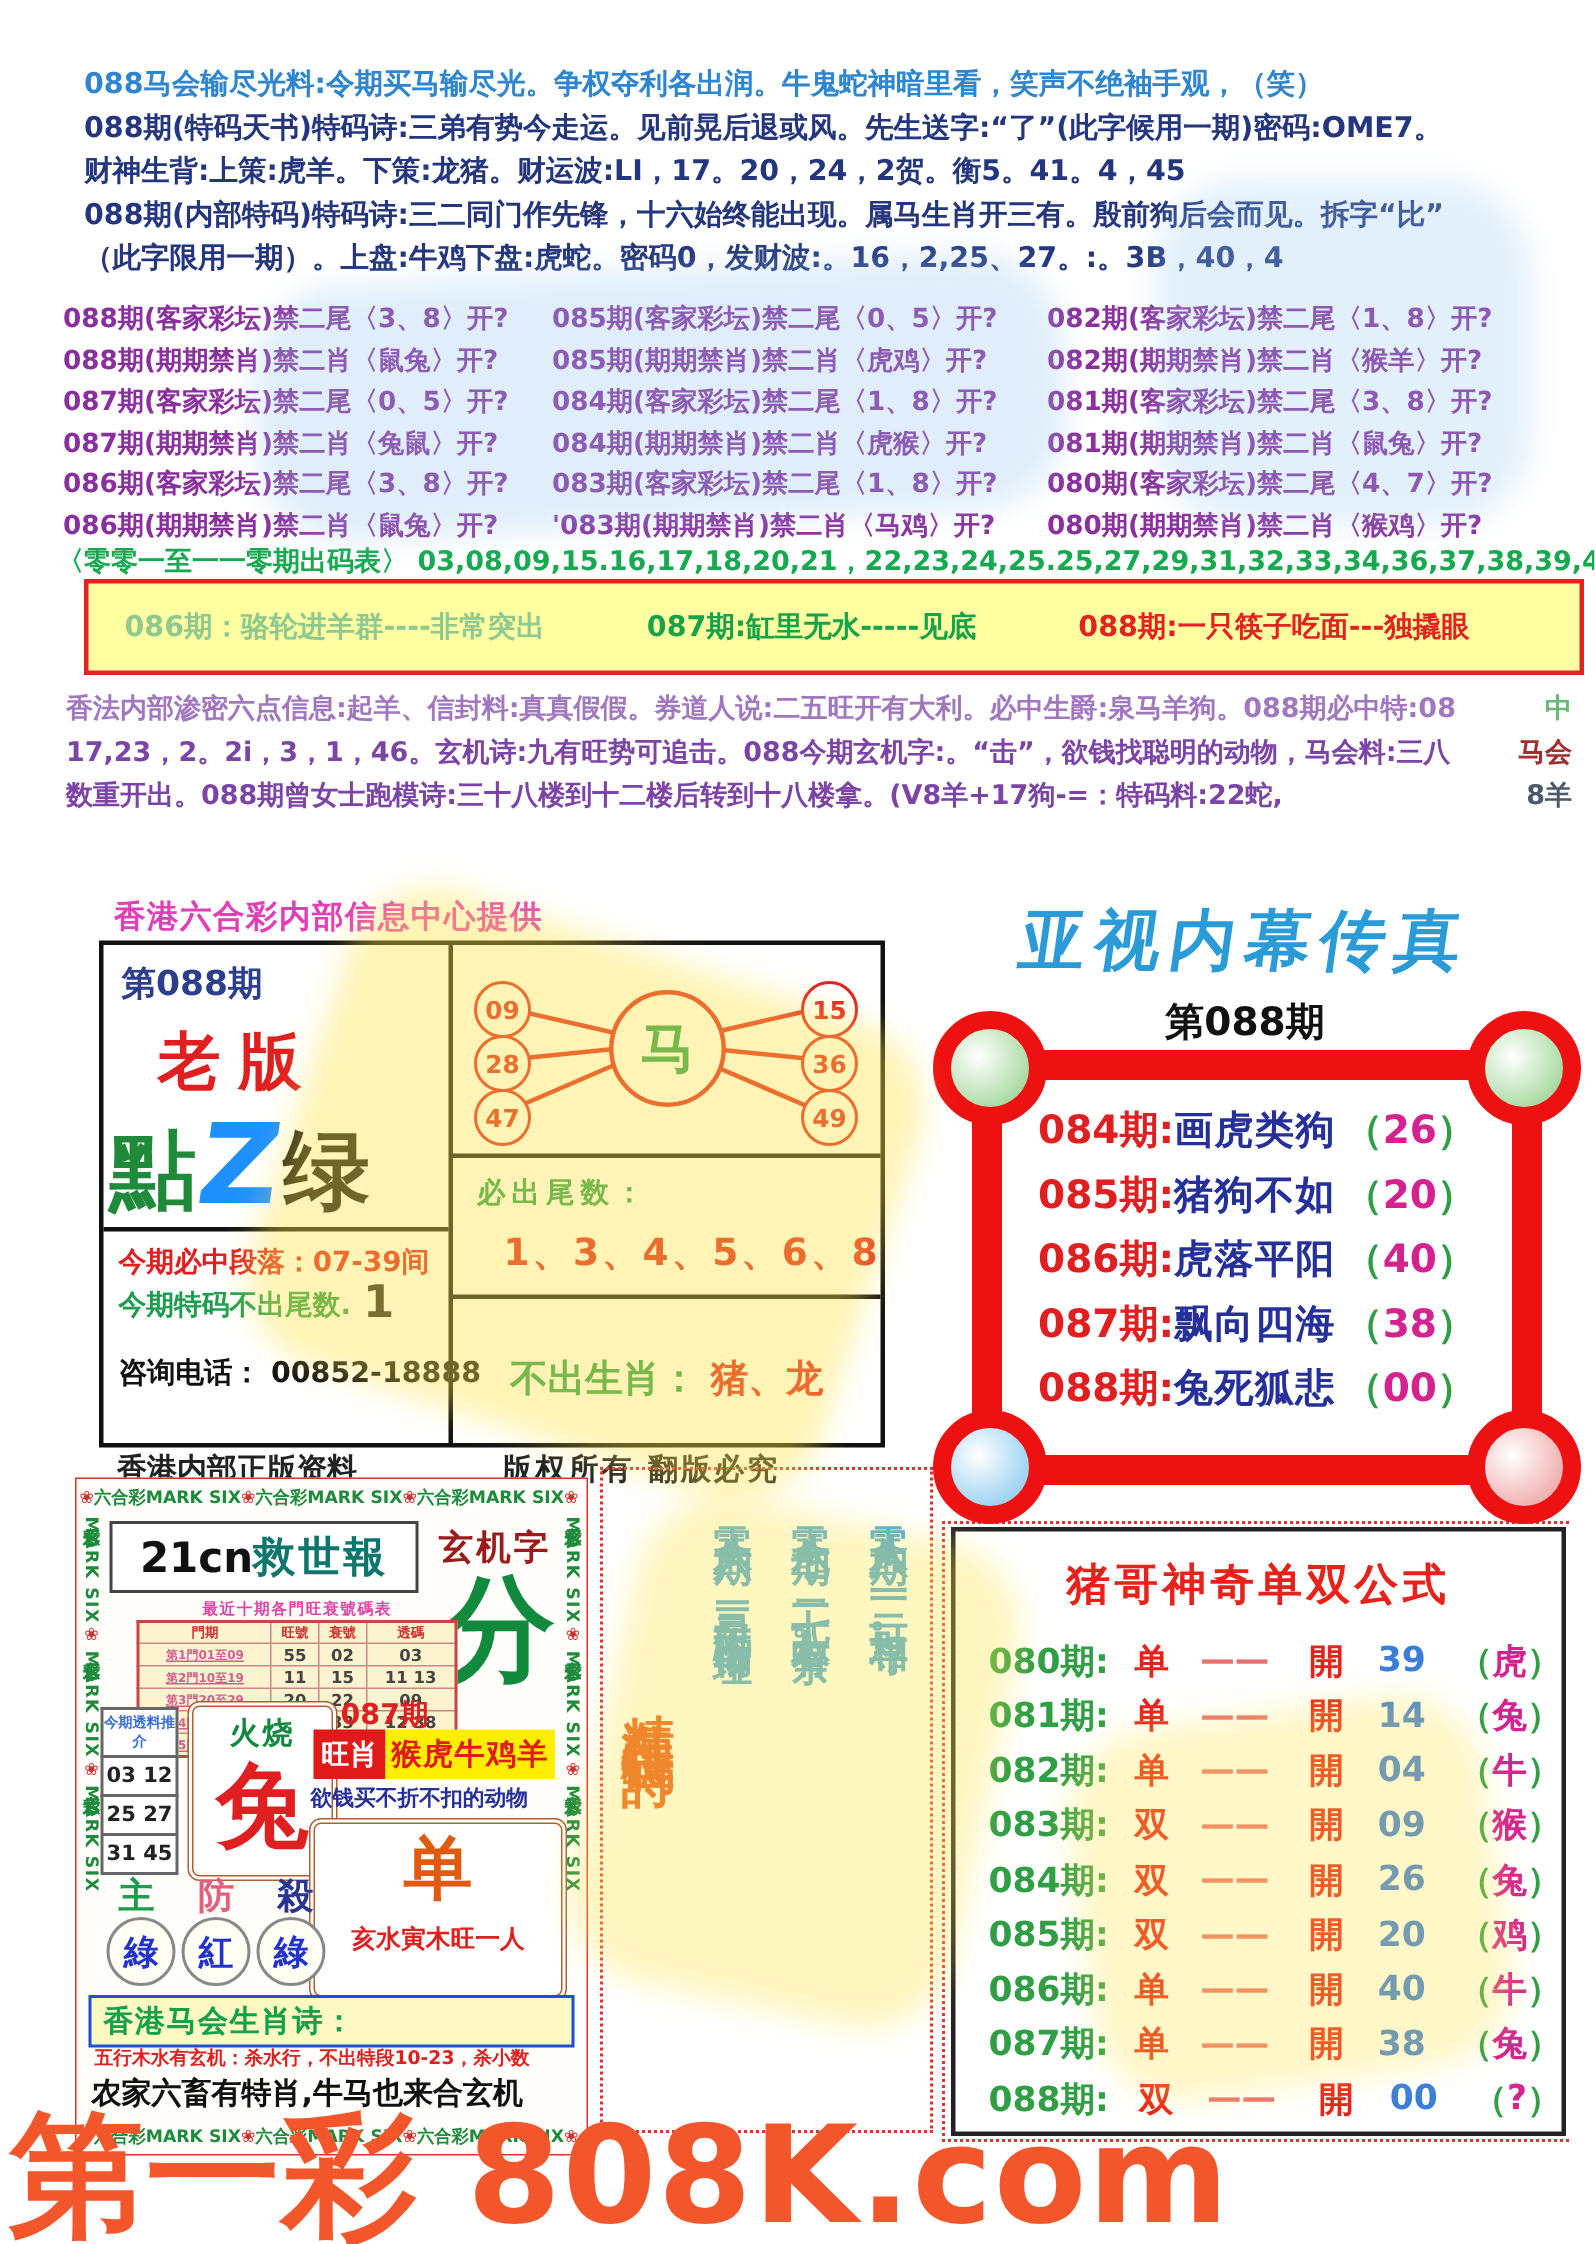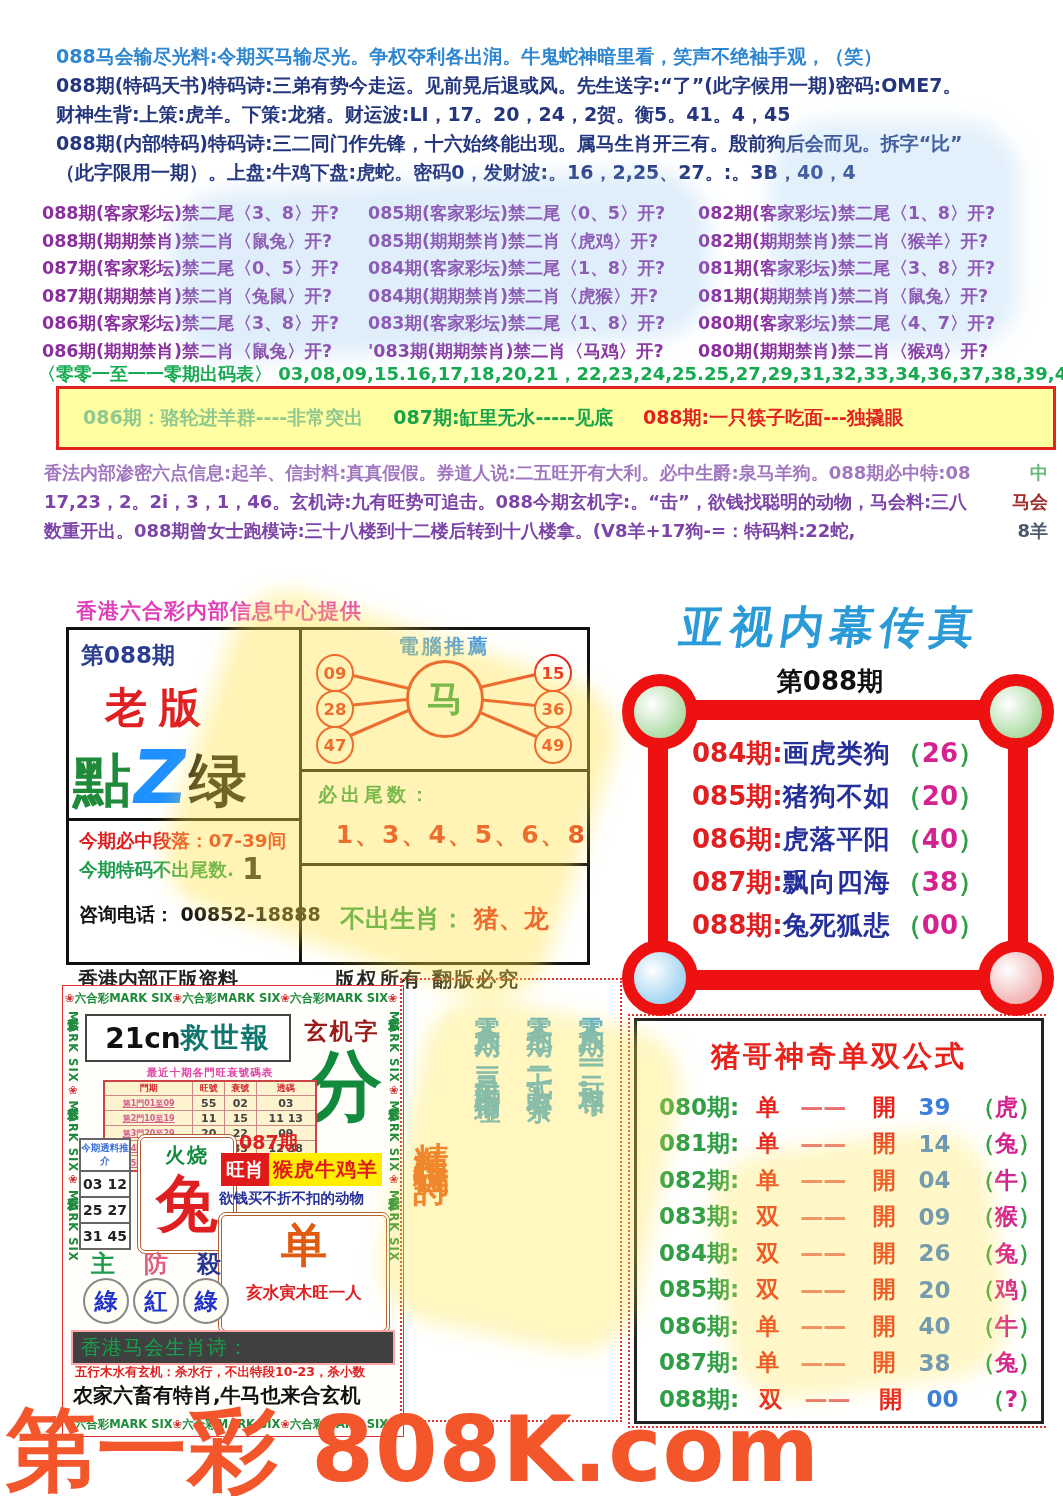--- a/index.html
+++ b/index.html
@@ -10,21 +10,21 @@
              line-height:29px;color:#24367e;white-space:nowrap;}
   .top-lines .l1{color:#2e86d0;}
   
   .ban-col{position:absolute;top:200px;font-size:17.5px;font-weight:bold;color:#8a2f9e;
            line-height:27.5px;white-space:nowrap;}
   .ban-c1{left:42px;} .ban-c2{left:368px;} .ban-c3{left:698px;}
   
   .chuma{position:absolute;top:362px;left:38px;color:#17a94f;font-size:18px;font-weight:bold;white-space:nowrap;}
   
   .ybox{position:absolute;top:386px;left:56px;width:946px;height:58px;background:#ffffa2;
-        border:3px solid #e32222;display:flex;align-items:center;gap:30px;padding:0 24px;
+        border:3px solid #e32222;display:flex;align-items:center;gap:68px;padding:0 24px;
         font-size:19px;font-weight:bold;white-space:nowrap;}
   .y1{color:#8fc98f}.y2{color:#18a34a}.y3{color:#e32222}
   
   .secret{position:absolute;top:458px;left:44px;width:1004px;font-size:18px;font-weight:bold;
           color:#7d44a8;line-height:29px;}
   .sline{display:flex;justify-content:space-between;white-space:nowrap;}
   .sline.faded{opacity:.72;}
   .tg-g{color:#2f9e44}.tg-r{color:#a03030}.tg-d{color:#4a5a6a}
   
   .lc-header{position:absolute;top:597px;left:76px;color:#e13fb8;font-size:21px;font-weight:bold;letter-spacing:1px;}
@@ -67,21 +67,21 @@
   .atv-row .t{color:#26309a;letter-spacing:1px;}
   .atv-row .pg{margin-left:auto;}
   .pr{color:#2f9e44;} .num-m{color:#d4238e;}
   .atv-c{position:absolute;width:52px;height:52px;border:12px solid #ee1111;border-radius:50%;z-index:3;}
   .atv-tl{left:-46px;top:-46px;} .atv-tr{right:-46px;top:-46px;}
   .atv-bl{left:-46px;bottom:-46px;} .atv-br{right:-46px;bottom:-46px;}
   .cg{background:radial-gradient(circle at 35% 35%,#ffffff,#b5dfae 65%,#93c98c);}
   .cb{background:radial-gradient(circle at 35% 35%,#ffffff,#a8d8f2 65%,#8cc4e8);}
   .cp{background:radial-gradient(circle at 35% 35%,#ffffff,#f2b9b9 65%,#eda0a0);}
   
-  .np{position:absolute;top:985px;left:50px;width:340px;height:450px;border:1px solid #e03030;background:#fffefb;margin-left:12px;}
+  .np{position:absolute;top:985px;left:50px;width:340px;height:450px;border:1px solid #e03030;background:#fffefb;}
   .np-strip{position:absolute;overflow:hidden;font-size:11.5px;font-weight:bold;white-space:nowrap;color:#1e8a3c;}
   .np-top{top:2px;left:2px;right:2px;height:20px;line-height:20px;}
   .np-bot{bottom:2px;left:2px;right:2px;height:20px;line-height:20px;}
   .np-side{top:22px;bottom:22px;width:15px;writing-mode:vertical-rl;letter-spacing:1px;}
   .np-l{left:2px;} .np-r{right:2px;}
   .f{color:#d03030}.u{color:#1e8a3c}
   .np-titlebox{position:absolute;left:22px;top:28px;width:202px;height:44px;border:2px solid #444;background:#fff;
                display:flex;align-items:center;justify-content:center;font-weight:900;white-space:nowrap;}
   .np-t1{color:#111;font-size:28px;}.np-t2{color:#0f766e;font-size:28px;letter-spacing:2px;text-align:center;}
   .np-xjz{position:absolute;left:232px;top:30px;width:94px;text-align:center;color:#9b1b1b;font-size:23px;font-weight:900;letter-spacing:2px;}
@@ -105,22 +105,22 @@
   .np-wx2{background:#ffee00;color:#e01a1a;font-size:20px;font-weight:900;display:flex;align-items:center;padding:0 4px;letter-spacing:1px;}
   .np-yu{position:absolute;left:156px;top:203px;width:170px;color:#26309a;font-size:14.5px;font-weight:bold;white-space:nowrap;}
   .np-dan{position:absolute;left:155px;top:226px;width:164px;height:114px;border:4px double #b06030;border-radius:8px;background:#fff;text-align:center;}
   .np-dan .dan{color:#e05a10;font-size:46px;font-weight:900;line-height:58px;}
   .np-dan .hai{color:#e02020;font-size:16.5px;font-weight:bold;margin-top:8px;white-space:nowrap;}
   .np-zfs{position:absolute;left:28px;top:262px;width:130px;display:flex;justify-content:space-between;font-size:24px;font-weight:900;}
   .np-zfs .z1{color:#1f9d4f}.np-zfs .z2{color:#e06080}.np-zfs .z3{color:#283593}
   .np-circles{position:absolute;left:20px;top:292px;width:146px;display:flex;justify-content:space-between;}
   .ccircle{width:42px;height:42px;border:2px solid #888;border-radius:50%;background:#fffef4;color:#2233cc;
            font-size:23px;font-weight:900;display:flex;align-items:center;justify-content:center;}
-  .np-sx{position:absolute;left:8px;top:344px;width:304px;border:2px solid #fca5a5;background:#404040;color:#15a04a;
-         font-size:20px;font-weight:400;padding:2px 8px;letter-spacing:1px;white-space:nowrap;}
+  .np-sx{position:absolute;left:8px;top:344px;width:304px;border:2px solid #1d4ed8;background:#fef9c3;color:#15a04a;
+         font-size:20px;font-weight:700;padding:2px 8px;letter-spacing:1px;white-space:nowrap;}
   .np-wux{position:absolute;left:12px;top:378px;width:312px;color:#e02020;font-size:12.5px;font-weight:bold;white-space:nowrap;}
   .np-nong{position:absolute;left:10px;top:396px;width:316px;color:#111;font-size:20px;font-weight:bold;white-space:nowrap;}
   
   .poem{position:absolute;top:978px;left:400px;width:222px;height:444px;border:2px dotted #e03030;
         writing-mode:vertical-rl;padding:16px 10px;box-sizing:border-box;}
   .pcol{font-size:26px;font-weight:bold;color:#4aa8dc;letter-spacing:5px;margin-left:17px;}
   .ptitle{font-size:35px;font-weight:900;color:#e8571e;letter-spacing:7px;margin-top:118px;margin-left:4px;}
   
   .zg-outer{position:absolute;top:1014px;left:628px;width:416px;height:410px;border:2px dotted #e03030;border-right:none;}
   .zg-box{position:absolute;top:1018px;left:634px;width:404px;height:400px;border:3px solid #222;background:#fff;}
@@ -216,21 +216,20 @@
     </div>
     <div class="lc-divh"></div>
     <div class="lc-duan">今期必中段落：07-39间</div>
     <div class="lc-wei">
       <span>今期特码不出尾数.</span>
       <span class="big1">1</span>
     </div>
     <div class="lc-phone">咨询电话： 00852-18888</div>
 
     <div class="lc-right">
-      <div class="lc-comp-title">電腦推薦</div>
       <svg class="lc-svg" width="285" height="139">
         <line x1="31" y1="41" x2="140" y2="66" stroke="#e02020" stroke-width="3"></line>
         <line x1="31" y1="77" x2="140" y2="66" stroke="#e02020" stroke-width="3"></line>
         <line x1="31" y1="113" x2="140" y2="66" stroke="#e02020" stroke-width="3"></line>
         <line x1="249" y1="41" x2="140" y2="66" stroke="#e02020" stroke-width="3"></line>
         <line x1="249" y1="77" x2="140" y2="66" stroke="#e02020" stroke-width="3"></line>
         <line x1="249" y1="113" x2="140" y2="66" stroke="#e02020" stroke-width="3"></line>
       </svg>
       <div class="ncirc" style="left:14px;top:24px;">09</div>
       <div class="ncirc" style="left:14px;top:60px;">28</div>

